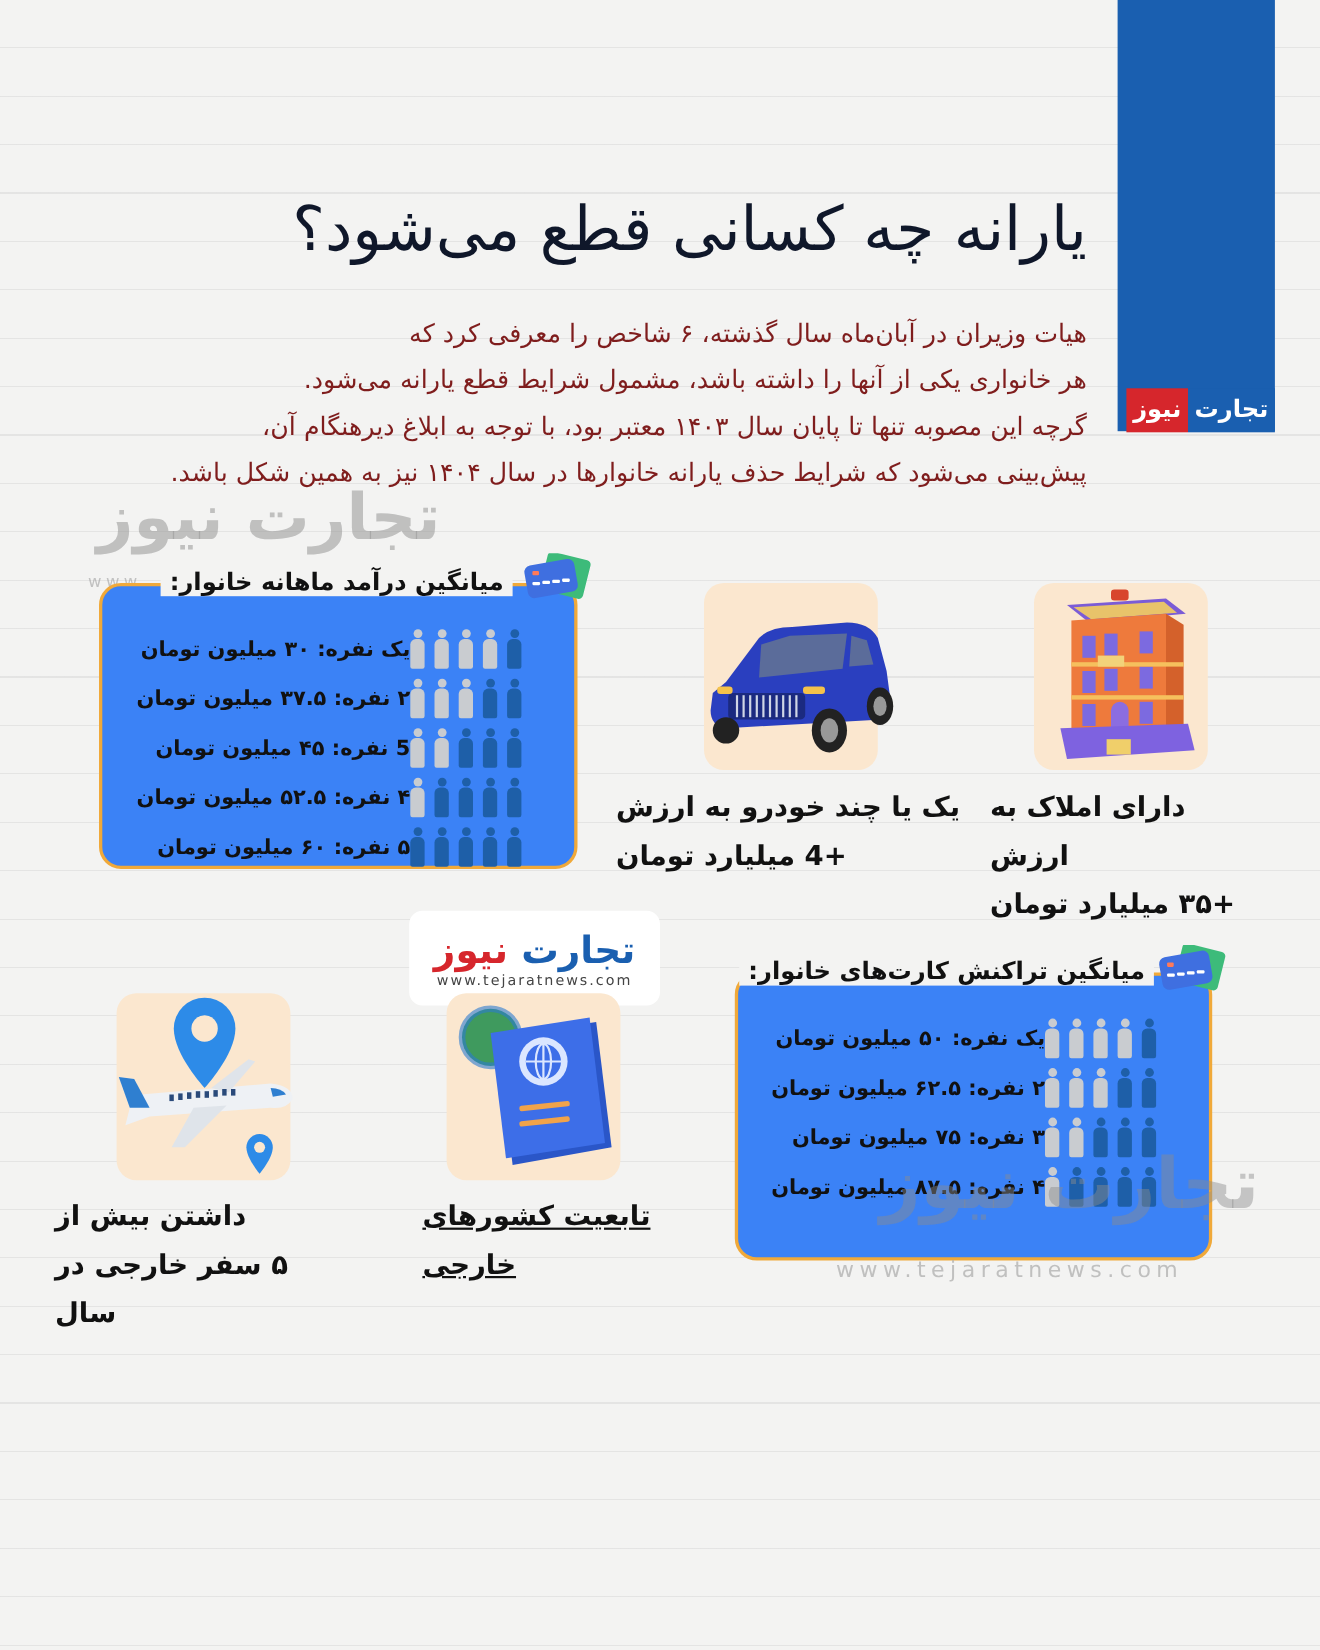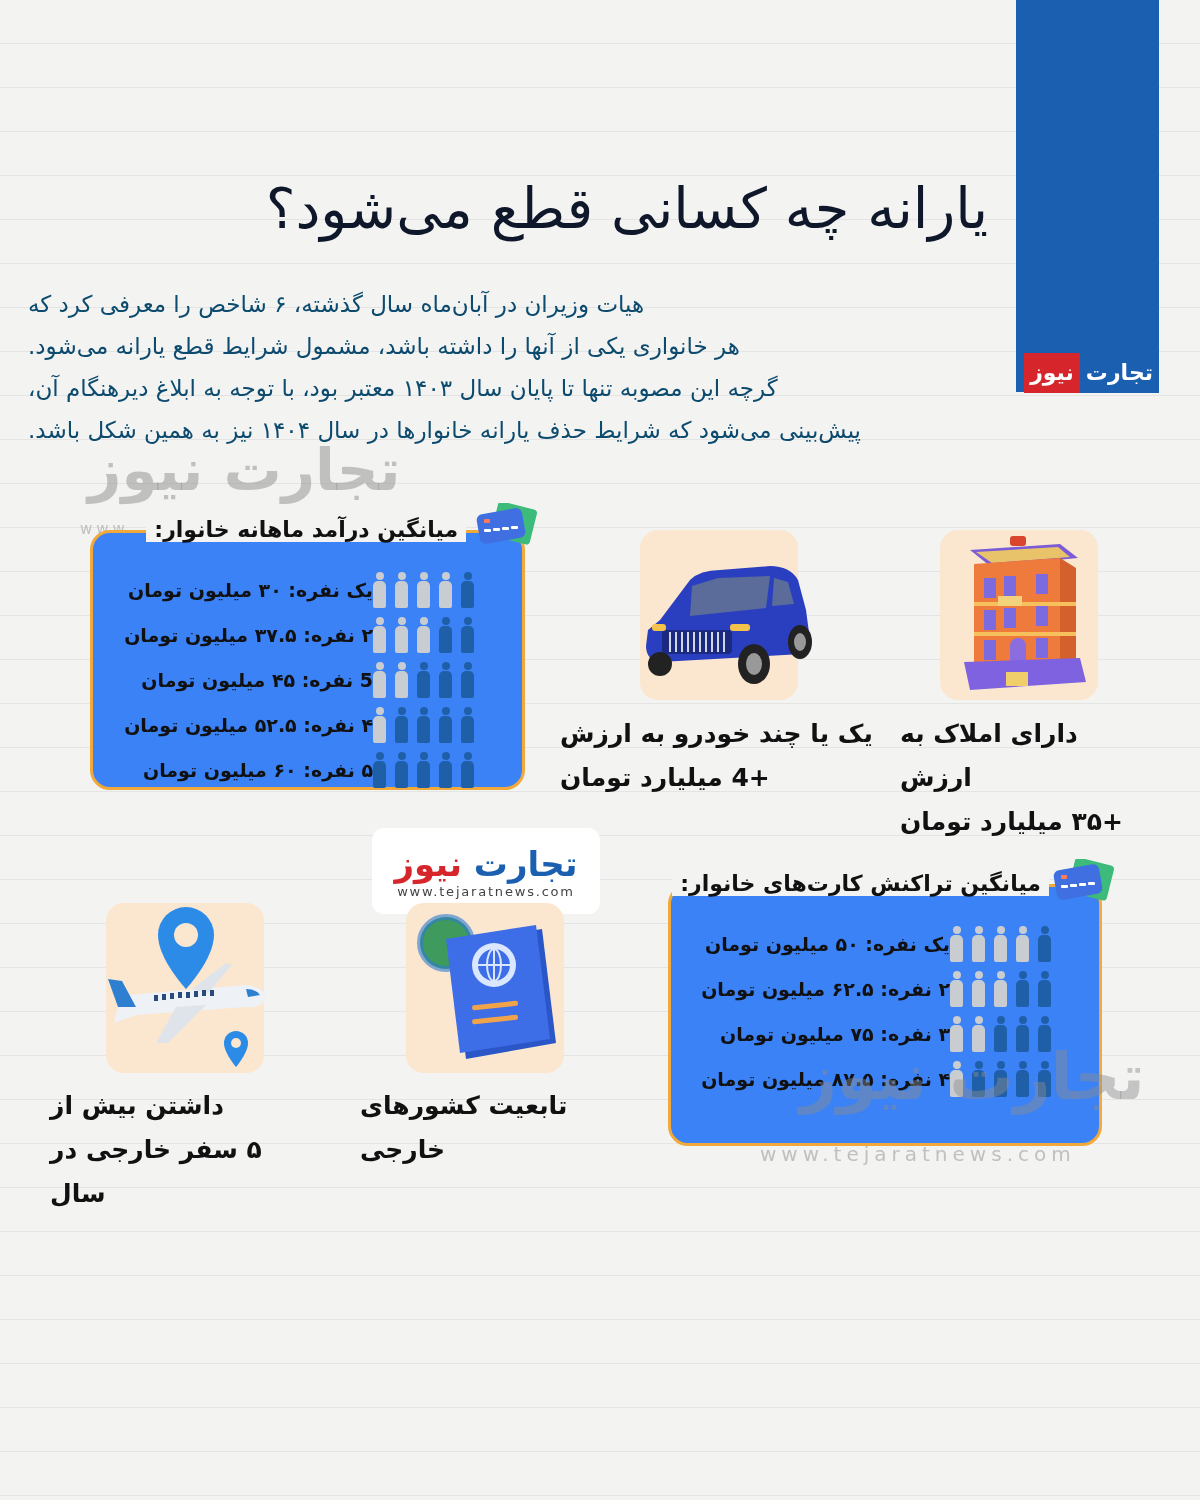--- a/index.html
+++ b/index.html
@@ -44,22 +44,22 @@
   .title {
     position: absolute; right: 212px; top: 176px;
     direction: rtl;
     font-size: 56px; font-weight: 400; color: #0f172a;
     letter-spacing: -1px;
     font-family: "DejaVu Sans", sans-serif;
   }
   .intro {
     position: absolute; right: 212px; top: 283px;
     width: 960px;
-    direction: rtl; text-align: left;
-    font-size: 23px; line-height: 42px; color: #0c4a6e;
+    direction: rtl; text-align: right;
+    font-size: 23px; line-height: 42px; color: #7f1d1d;
   }
   
   .wm {
     position: absolute; color: rgba(150,150,150,0.55);
     font-weight: 900; direction: rtl;
   }
   .wm-1 { left: 88px; top: 436px; font-size: 58px; }
   .wm-1-url { position:absolute; left: 80px; top: 520px; font-size: 15px; color: rgba(160,160,160,0.6); letter-spacing: 4px; }
   .wm-2 { left: 800px; top: 1040px; font-size: 64px; color: rgba(140,140,140,0.45); }
   .wm-2-url { position:absolute; left: 760px; top: 1142px; font-size: 20px; color: rgba(170,170,170,0.7); letter-spacing: 5px; }
@@ -108,21 +108,21 @@
   .tile-building { left: 940px; top: 530px; }
   .tile-car { left: 640px; top: 530px; }
   .tile-passport { left: 406px; top: 903px; }
   .tile-plane { left: 106px; top: 903px; }
   .caption {
     position: absolute; direction: rtl; text-align: left;
     font-size: 25px; font-weight: 700; line-height: 44px; color: #111;
   }
   .cap-building { left: 900px; top: 712px; width: 240px; }
   .cap-car { left: 560px; top: 712px; width: 320px; }
-  .cap-passport { left: 360px; top: 1084px; width: 240px; }
+  .cap-passport { left: 384px; top: 1084px; width: 240px; text-decoration: underline; }
   .cap-plane { left: 50px; top: 1084px; width: 270px; }
 
   
   .center-logo {
     position: absolute; left: 372px; top: 828px;
     width: 228px; height: 86px;
     background: #fff; border-radius: 12px;
     display: flex; flex-direction: column; align-items: center; justify-content: center;
   }
   .center-logo .brand { direction: rtl; font-size: 34px; font-weight: 900; line-height: 40px; }

